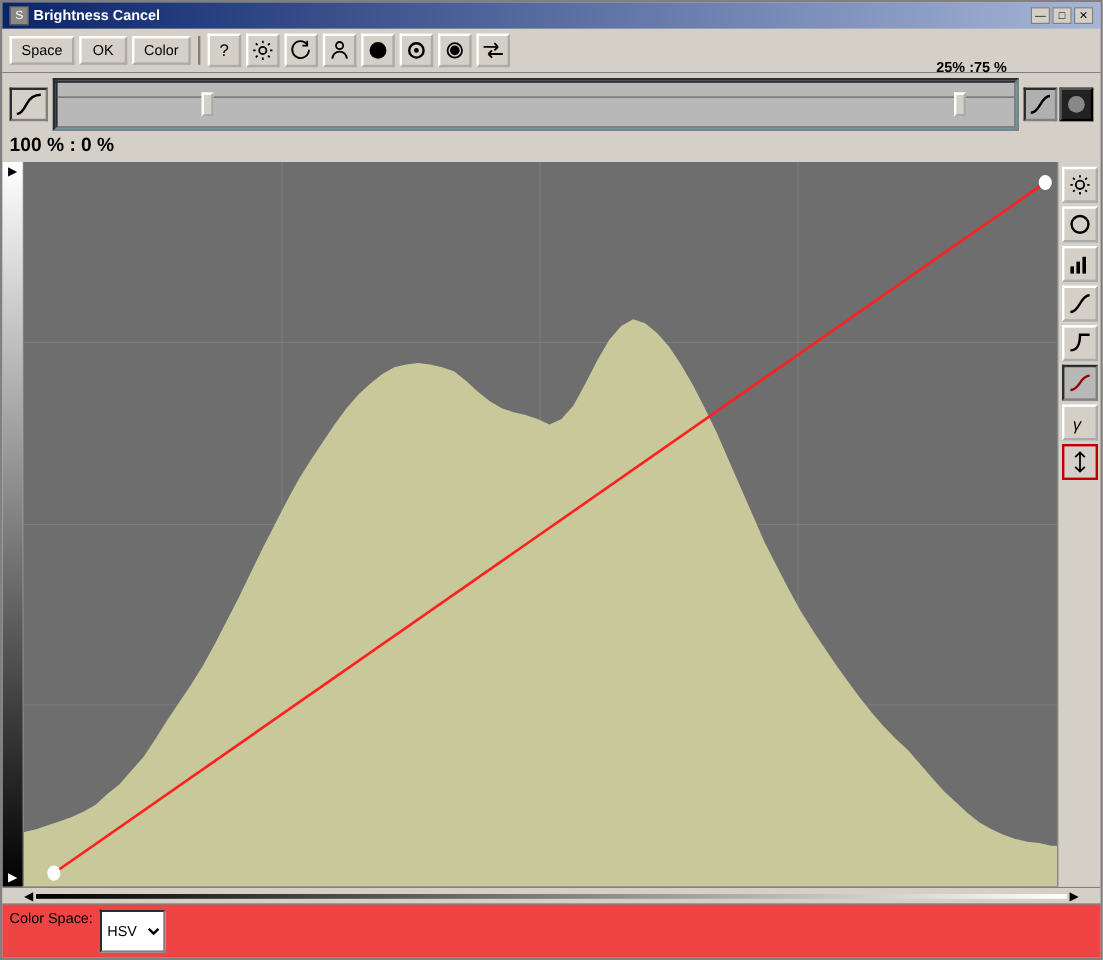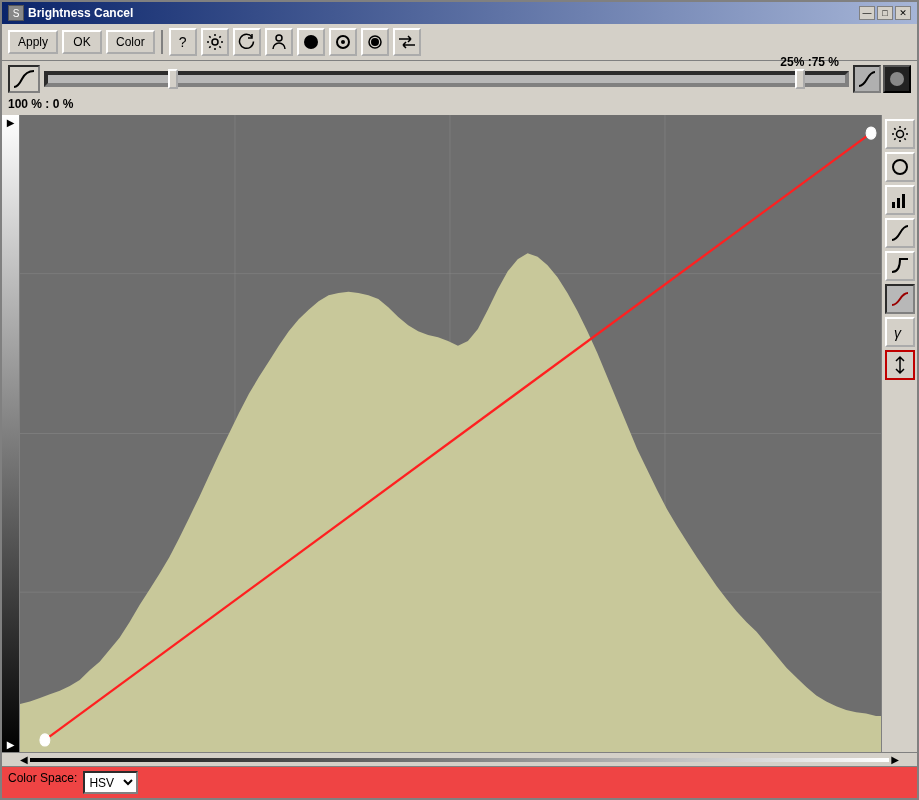--- a/index.html
+++ b/index.html
@@ -112,21 +112,21 @@
       height: 28px;
       background: #d4d0c8;
       border: 2px inset #808080;
       display: flex;
       align-items: center;
       justify-content: center;
       cursor: pointer;
     }
     .slider-container {
       flex: 1;
-      height: 16px;
+      height: 44px;
       background: #0ea5e9;
       border: 2px inset #808080;
       position: relative;
       display: flex;
       align-items: center;
     }
     .curve-icons-right {
       display: flex;
       gap: 2px;
       align-items: center;
@@ -143,21 +143,21 @@
     }
     .small-icon-btn.active {
       border: 2px inset #808080;
       background: #b0b0b0;
     }
     .curve-bottom-row {
       display: flex;
       align-items: center;
     }
     .percent-text {
-      font-size: 12px;
+      font-size: 16px;
       font-weight: bold;
       color: #000;
     }
     .main-area {
       flex: 1;
       display: flex;
       position: relative;
       overflow: hidden;
     }
     .left-gradient {
@@ -204,21 +204,21 @@
       align-items: flex-start;
       gap: 6px;
       border-top: 1px solid #808080;
     }
     .color-space-label {
       font-size: 12px;
       color: #000;
     }
     .color-space-select {
       width: 55px;
-      height: 23px;
+      height: 36px;
       font-size: 12px;
       border: 2px inset #808080;
       background: white;
     }
     svg.histogram {
       width: 100%;
       height: 100%;
     }
   </style>
 </head>
@@ -234,21 +234,21 @@
       <span class="title-text">Brightness Cancel</span>
     </div>
     <div class="title-buttons">
       <div class="title-btn">—</div>
       <div class="title-btn">□</div>
       <div class="title-btn">✕</div>
     </div>
   </div>
 
   <div class="toolbar">
-    <button class="btn">Apply</button>
+    <button class="btn">Space</button>
     <button class="btn">OK</button>
     <button class="btn">Color</button>
     <div class="separator"></div>
     <div class="icon-btn">?</div>
     <div class="icon-btn">
       <svg width="18" height="18" viewBox="0 0 18 18" fill="none" xmlns="http://www.w3.org/2000/svg">
         <circle cx="9" cy="9" r="3" stroke="#000" stroke-width="1.5" fill="none"></circle>
         <path d="M9 1v2M9 15v2M1 9h2M15 9h2M3.22 3.22l1.41 1.41M13.36 13.36l1.41 1.41M3.22 14.78l1.41-1.41M13.36 4.64l1.41-1.41" stroke="#000" stroke-width="1.5"></path>
       </svg>
     </div>

